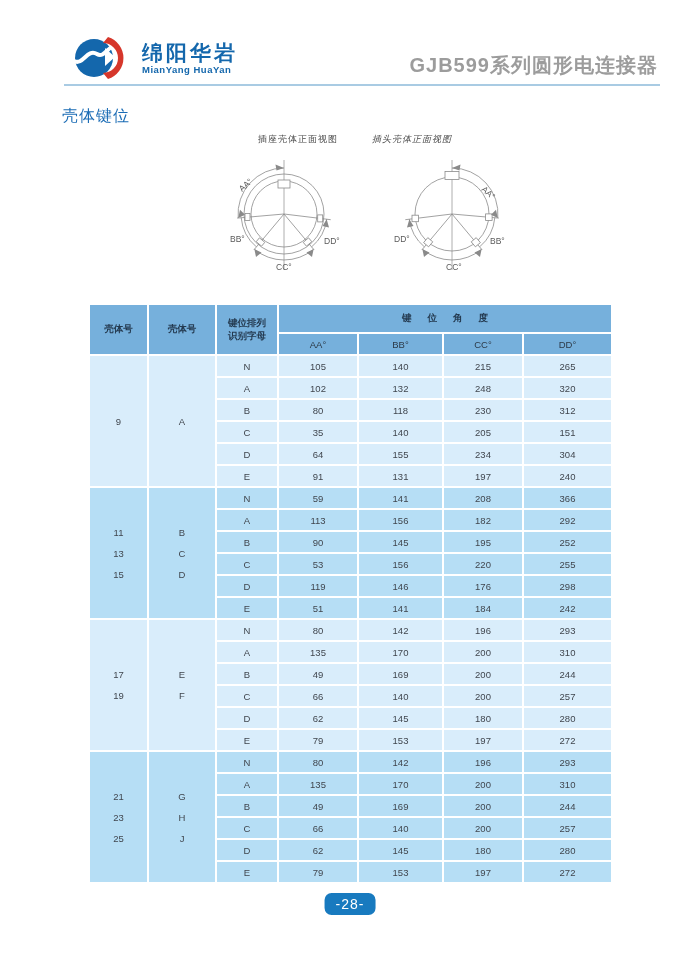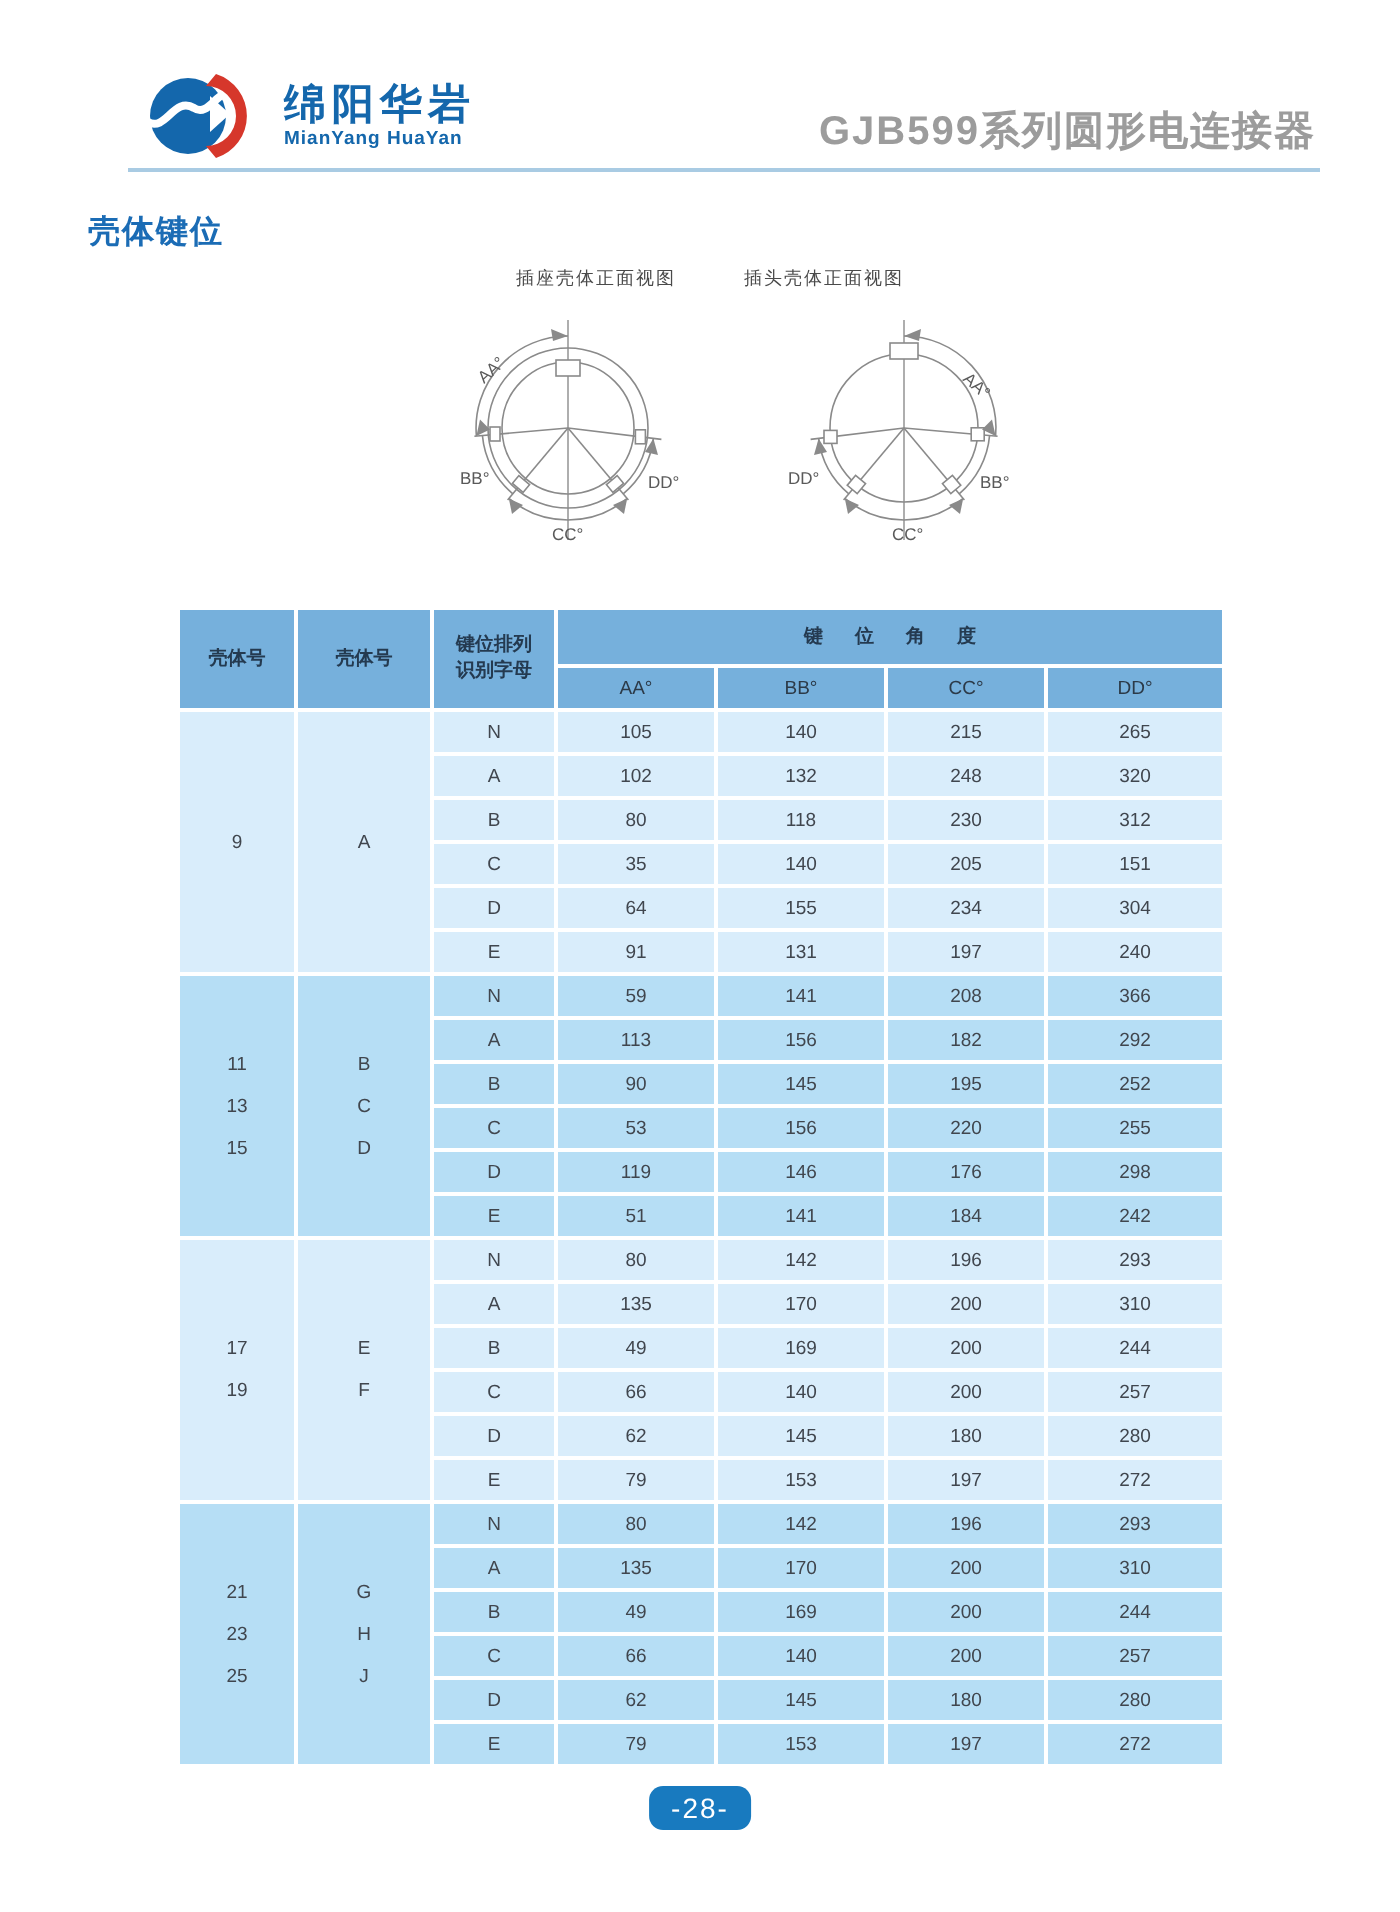--- a/index.html
+++ b/index.html
@@ -11,24 +11,24 @@
   .brand { position:absolute; left:72px; top:34px; display:flex; align-items:center; gap:8px; }
   .brand-mark { width:62px; height:48px; }
   .brand-text .cn { font-size:21px; font-weight:700; color:#1467ac; letter-spacing:3px; line-height:1.1; }
   .brand-text .en { font-size:9.5px; font-weight:700; color:#1467ac; letter-spacing:0.5px; }
   .doc-title {
     position:absolute; right:42px; top:52px; font-family:Liberation Sans, sans-serif;
     font-size:20px; font-weight:700; color:#9c9c9c; letter-spacing:1px;text-align:center;
   }
   .header-rule { position:absolute; left:64px; top:84px; width:596px; height:2px; background:#a9cbe3; }
   
-  .section-title { position:absolute; left:44px; top:106px; font-size:16px; font-weight:700; color:#1b6cb5; letter-spacing:1px; }
+  .section-title { position:absolute; left:62px; top:106px; font-size:16px; font-weight:400; color:#1b6cb5; letter-spacing:1px; }
   .diagram-caption { position:absolute; top:133px; font-size:9px; color:#4a4a4a; letter-spacing:1px; }
   .caption-left { left:231px;margin-left:27px; }
-  .caption-right { left:372px; }
+  .caption-right { left:372px;font-style:italic; }
   .diagram { position:absolute; top:150px; width:145px; height:135px; }
   .diagram-left { left:212px; }
   .diagram-right { left:380px; }
   .diagram svg text { font-family:"Liberation Sans", sans-serif; font-size:8.5px; fill:#5a5a5a; }
   
   .data-table {
     position:absolute; left:88px; top:303px;
     border-collapse:separate; border-spacing:2px; table-layout:fixed; width:525px;
     font-size:9.5px; color:#40464e;
   }

